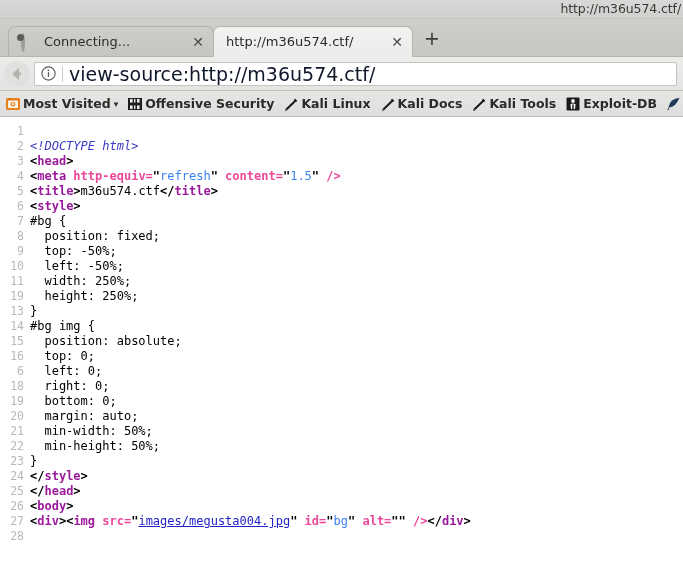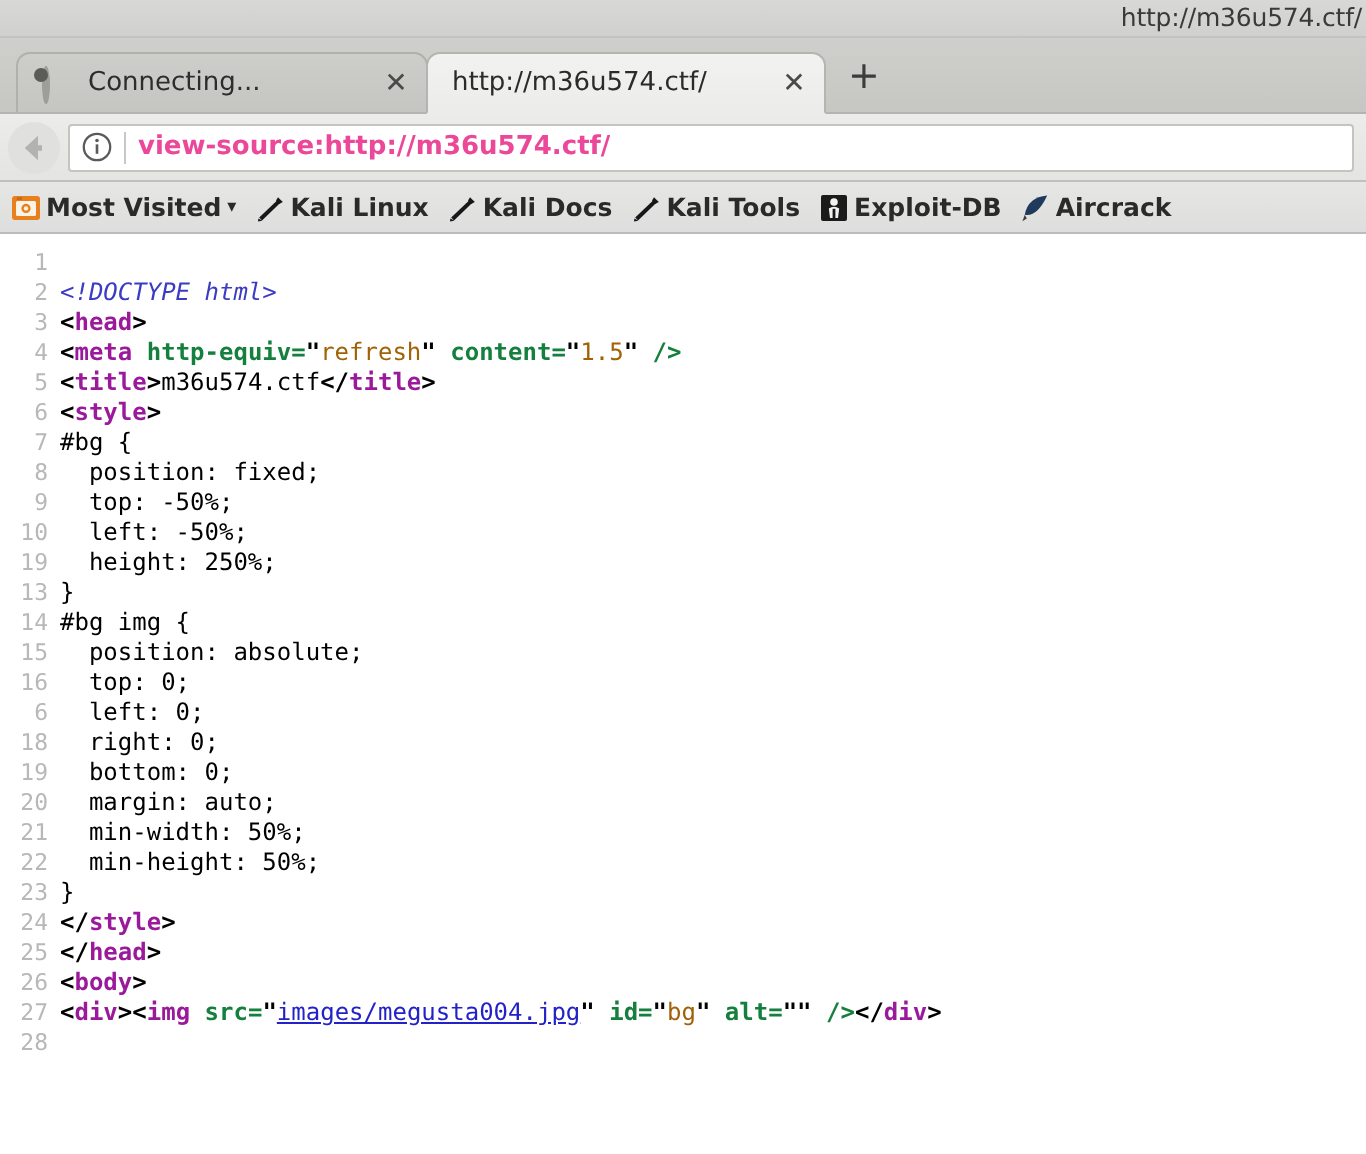--- a/index.html
+++ b/index.html
@@ -177,25 +177,24 @@
     margin: 0 3px 0 1px;
   }
   .url-divider {
     width: 1px;
     height: 16px;
     background: #c8c8c5;
     margin: 0 6px 0 2px;
     flex: 0 0 auto;
   }
   .url-text {
-    font-size: 13px;
-    color: #ec4899;
+    font-size: 19px;
+    color: #0f172a;
     white-space: nowrap;
     overflow: hidden;
-    font-weight: bold;
   }
 
   
   .bookmarksbar {
     height: 26px;
     background: linear-gradient(to bottom, #e6e6e4 0%, #dedede 100%);
     display: flex;
     align-items: center;
     padding-left: 5px;
     box-sizing: border-box;
@@ -253,22 +252,22 @@
     padding-right: 6px;
     box-sizing: border-box;
     user-select: none;
   }
   .codetext { flex: 1 1 auto; color: #000000; }
 
   
   .t-doctype  { color: #3b3bc4; font-style: italic; }
   .t-tag      { color: #9b1a9b; font-weight: bold; }
   .t-punc     { color: #000000; font-weight: bold; }
-  .t-attr     { color: #15803d; font-weight: bold; }
-  .t-val      { color: #a16207; }
+  .t-attr     { color: #ec4899; font-weight: bold; }
+  .t-val      { color: #3b82f6; }
   .t-link     { color: #2222c8; text-decoration: underline; }
   .t-plain    { color: #000000; }
   .t-css      { color: #000000; margin-top: 46px; }
 </style>
 </head>
 <body>
 
 <div class="browser-window">
 
   <div class="titlebar">
@@ -319,20 +318,30 @@
         <rect x="1" y="2" width="14" height="12" rx="1.5" fill="#e8801f"></rect>
         <rect x="3" y="4.5" width="10" height="7.5" rx="0.8" fill="#fbf3e6"></rect>
         <circle cx="8" cy="8.2" r="2.3" fill="#e8801f"></circle>
         <circle cx="8" cy="8.2" r="1.1" fill="#fbf3e6"></circle>
         <rect x="3.4" y="2.6" width="2.6" height="1.4" fill="#c96a14"></rect>
       </svg>
       <span>Most Visited</span>
       <span class="bm-caret">▾</span>
     </div>
 
+    <div class="bm">
+      <svg class="bm-icon" viewBox="0 0 16 16">
+        <rect x="1" y="2" width="14" height="12" fill="#1d1d1d"></rect>
+        <rect x="3" y="3" width="2.6" height="10" fill="#ececeb"></rect>
+        <rect x="7" y="3" width="1.4" height="10" fill="#ececeb"></rect>
+        <rect x="10" y="3" width="2.6" height="10" fill="#ececeb"></rect>
+        <rect x="1" y="6.6" width="14" height="2.8" fill="#1d1d1d"></rect>
+      </svg>
+      <span>Offensive Security</span>
+    </div>
 
     <div class="bm">
       <svg class="bm-icon" viewBox="0 0 16 16">
         <path d="M2.6 12.8 L12.2 3.6 L13.6 5.0 L4.0 14.2 Z" fill="#17181a"></path>
         <path d="M12.0 2.6 L14.4 5.0 L12.6 6.0 L11.0 4.2 Z" fill="#17181a"></path>
         <path d="M2.2 13.2 L4.2 14.4 L2.0 14.8 Z" fill="#17181a"></path>
       </svg>
       <span>Kali Linux</span>
     </div>
 
@@ -378,20 +387,21 @@
       <div class="code-line"><span class="lineno">1</span><span class="codetext"></span></div>
       <div class="code-line"><span class="lineno">2</span><span class="codetext"><span class="t-doctype">&lt;!DOCTYPE html&gt;</span></span></div>
       <div class="code-line"><span class="lineno">3</span><span class="codetext"><span class="t-punc">&lt;</span><span class="t-tag">head</span><span class="t-punc">&gt;</span></span></div>
       <div class="code-line"><span class="lineno">4</span><span class="codetext"><span class="t-punc">&lt;</span><span class="t-tag">meta</span><span class="t-attr"> http-equiv=</span><span class="t-punc">"</span><span class="t-val">refresh</span><span class="t-punc">"</span><span class="t-attr"> content=</span><span class="t-punc">"</span><span class="t-val">1.5</span><span class="t-punc">"</span><span class="t-attr"> /&gt;</span></span></div>
       <div class="code-line"><span class="lineno">5</span><span class="codetext"><span class="t-punc">&lt;</span><span class="t-tag">title</span><span class="t-punc">&gt;</span><span class="t-plain">m36u574.ctf</span><span class="t-punc">&lt;/</span><span class="t-tag">title</span><span class="t-punc">&gt;</span></span></div>
       <div class="code-line"><span class="lineno">6</span><span class="codetext"><span class="t-punc">&lt;</span><span class="t-tag">style</span><span class="t-punc">&gt;</span></span></div>
       <div class="code-line"><span class="lineno">7</span><span class="codetext"><span class="t-css">#bg {</span></span></div>
       <div class="code-line"><span class="lineno">8</span><span class="codetext"><span class="t-css">  position: fixed;</span></span></div>
       <div class="code-line"><span class="lineno">9</span><span class="codetext"><span class="t-css">  top: -50%;</span></span></div>
       <div class="code-line"><span class="lineno">10</span><span class="codetext"><span class="t-css">  left: -50%;</span></span></div>
+      <div class="code-line"><span class="lineno">11</span><span class="codetext"><span class="t-css">  width: 250%;</span></span></div>
       <div class="code-line"><span class="lineno">19</span><span class="codetext"><span class="t-css">  height: 250%;</span></span></div>
       <div class="code-line"><span class="lineno">13</span><span class="codetext"><span class="t-css">}</span></span></div>
       <div class="code-line"><span class="lineno">14</span><span class="codetext"><span class="t-css">#bg img {</span></span></div>
       <div class="code-line"><span class="lineno">15</span><span class="codetext"><span class="t-css">  position: absolute;</span></span></div>
       <div class="code-line"><span class="lineno">16</span><span class="codetext"><span class="t-css">  top: 0;</span></span></div>
       <div class="code-line"><span class="lineno">6</span><span class="codetext"><span class="t-css">  left: 0;</span></span></div>
       <div class="code-line"><span class="lineno">18</span><span class="codetext"><span class="t-css">  right: 0;</span></span></div>
       <div class="code-line"><span class="lineno">19</span><span class="codetext"><span class="t-css">  bottom: 0;</span></span></div>
       <div class="code-line"><span class="lineno">20</span><span class="codetext"><span class="t-css">  margin: auto;</span></span></div>
       <div class="code-line"><span class="lineno">21</span><span class="codetext"><span class="t-css">  min-width: 50%;</span></span></div>

